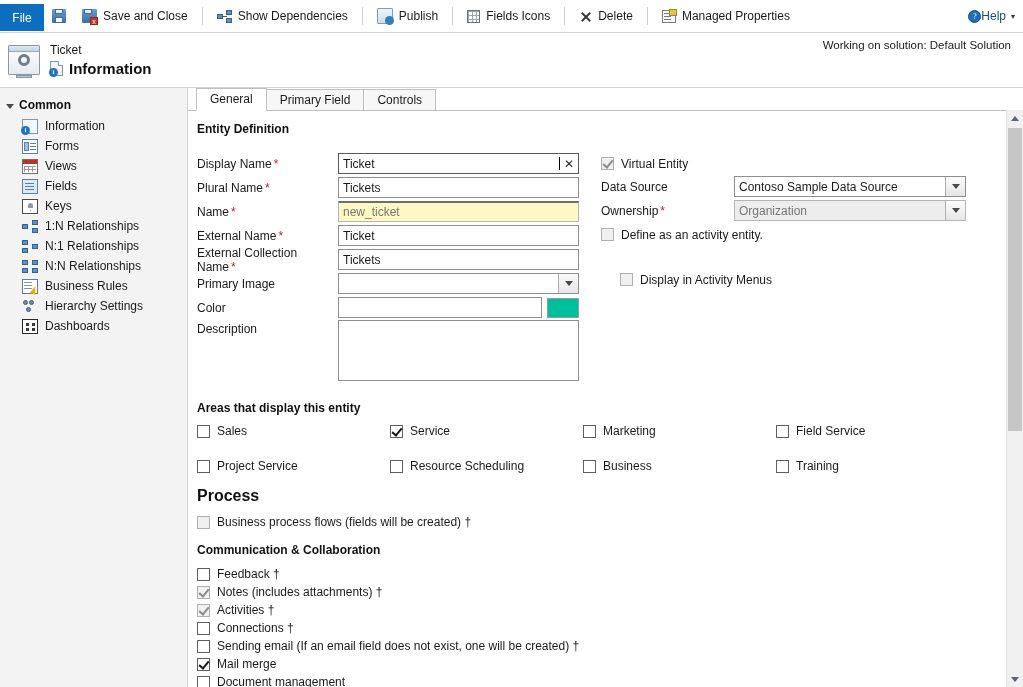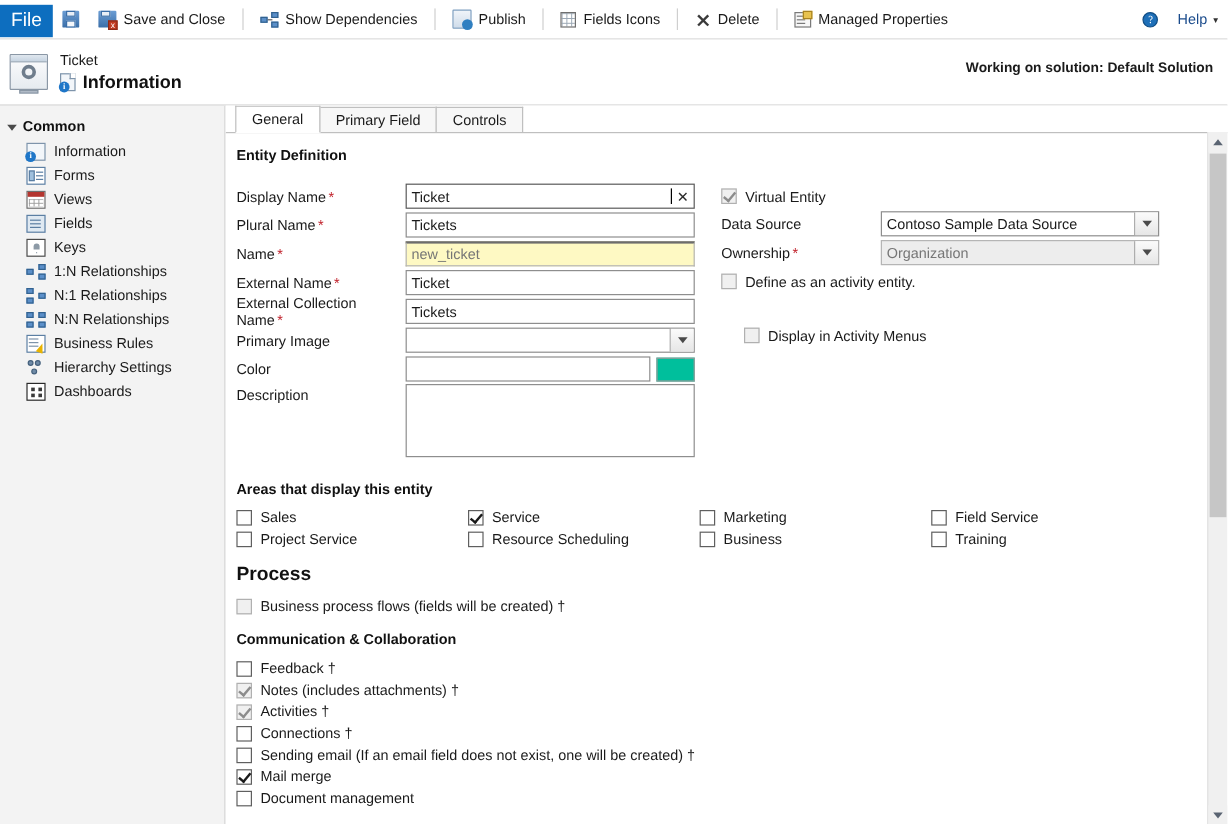--- a/index.html
+++ b/index.html
@@ -23,21 +23,21 @@
     height: 32px;
     background: #ffffff;
     border-bottom: 1px solid #d4d4d4;
     display: flex;
     align-items: stretch;
   }
   .file-tab {
     width: 44px;
     background: #0d6ebf;
     color: #ffffff;
-    font-size: 16px;
+    font-size: 12px;
     display: flex;
     align-items: center;
     justify-content: center;
     margin-top: 4px;
     margin-bottom: 1px;
     cursor: pointer;
   }
   .ribbon-items {
     display: flex;
     align-items: center;
@@ -65,21 +65,21 @@
     align-items: center;
     padding-right: 8px;
   }
   .help-link {
     display: flex;
     align-items: center;
     font-size: 12px;
     color: #1a4b8c;
     cursor: pointer;
   }
-  .help-link .ul { margin-left: 16px; }
+  .help-link .ul { margin-left: 0; }
   .help-caret { margin-left: 5px; font-size: 8px; color: #333; }
 
   
   .ic { position: relative; display: inline-block; flex: none; }
   .ico-save {
     width: 14px; height: 14px; background: linear-gradient(#6b9dd4,#3a6ea8);
     border: 1px solid #2c5party; border-radius: 1px; position: relative;
   }
   .ico-save::before {
     content:""; position:absolute; left:3px; top:0px; width:8px; height:5px;
@@ -206,22 +206,22 @@
   .doc-icon::after {
     content:"i"; position:absolute; left:-2px; bottom:-2px; width:9px; height:9px;
     border-radius:50%; background:#1e76c8; color:#fff; font-size:7px;
     line-height:9px; text-align:center; font-family:"Liberation Serif", serif;
     font-weight:bold;
   }
   .header-title {
     font-size: 15px; font-weight: bold; color: #111111;
   }
   .solution-note {
-    position: absolute; right: 12px; top: 18px;
-    font-size: 11.5px; font-weight: bold; color: #1a1a1a;
+    position: absolute; right: 12px; top: 6px;
+    font-size: 11.5px; font-weight: normal; color: #1a1a1a;
   }
 
   
   .body-wrap {
     display: flex;
     height: 600px;
     background: #ffffff;
   }
 
   
@@ -485,21 +485,21 @@
   .indent1 { padding-left: 0px; }
   .indent2 { padding-left: 19px; margin-top: 22px; }
 
   .areas-head {
     font-size: 12px; font-weight: bold; color: #111;
     margin: 19px 0 9px 0;
   }
   .areas-grid {
     display: grid;
     grid-template-columns: 193px 193px 193px 1fr;
-    row-gap: 4px;
+    row-gap: 21px;
   }
   .proc-head {
     font-size:16px; font-weight:bold; color:#111; margin: 14px 0 10px 0;
   }
   .comm-head {
     font-size:12px; font-weight:bold; color:#111; margin: 14px 0 10px 0;
   }
   .comm-list > .cb-line { margin-bottom: 4px; }
 
   

